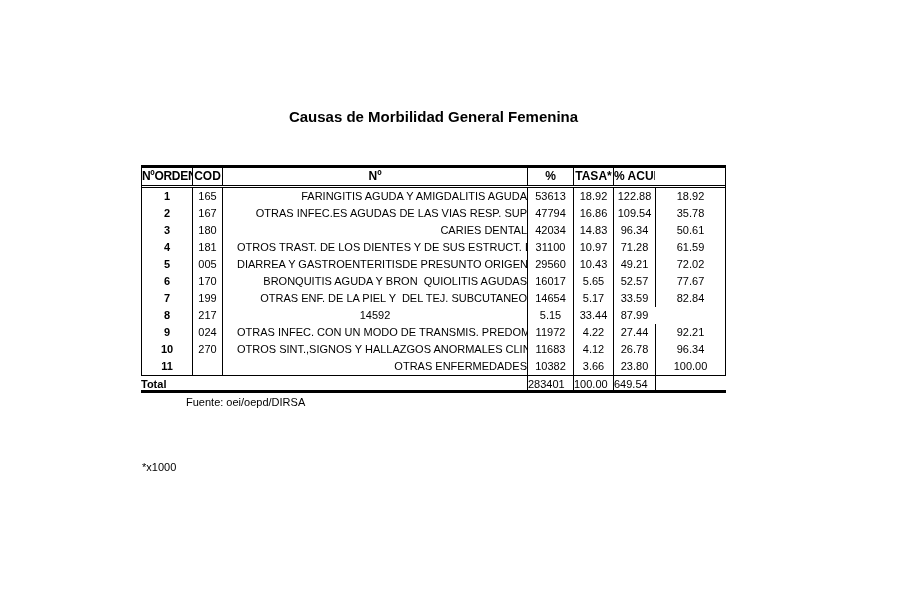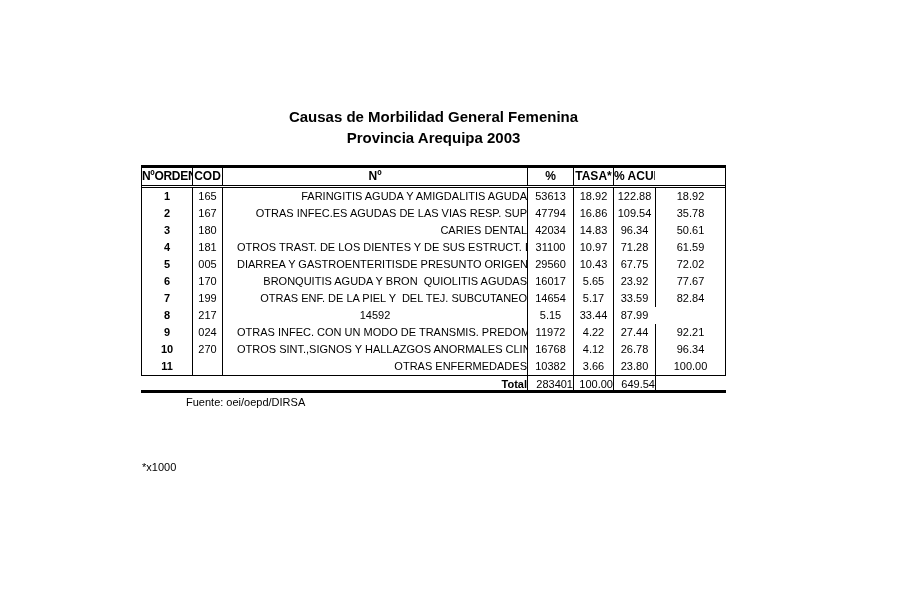--- a/index.html
+++ b/index.html
@@ -39,35 +39,34 @@
     white-space:pre;text-align:center;
   }
   .row .cell + .cell{border-left:1px solid #000;}
   .c-orden{font-weight:bold;}
   .c-danos{text-align:right;padding-left:14px;}
   .trow{
     box-sizing:border-box;width:585px;border-bottom:3px solid #000;
     display:grid;grid-template-columns:386px 46px 40px 42px 71px;height:17px;
   }
   .trow .tc{
-    box-sizing:border-box;font-size:11px;line-height:16px;text-align:right;
+    box-sizing:border-box;font-size:11px;line-height:16px;text-align:left;
     overflow:hidden;white-space:pre;
   }
   .trow .tc + .tc{border-left:1px solid #000;}
   .t-label{font-weight:bold;}
   .footer-line{position:absolute;left:142px;font-size:11px;line-height:13px;}
   .f1{top:396px;padding-left:44px;}
   .f2{top:413px;margin-top:48px;}
 </style>
 </head>
 <body>
 
 <div class="title">
   <div>Causas de Morbilidad General Femenina</div>
-  <div>Provincia Arequipa 2003</div>
 </div>
 
 <div class="tbl">
 
   <div class="hdr">
     <div class="hc hc-small">NºORDEN</div>
     <div class="hc">COD</div>
     <div class="hc">Nº</div>
     <div class="hc">%</div>
     <div class="hc">TASA*</div>
@@ -115,31 +114,31 @@
       <div class="cell">71.28</div>
       <div class="cell">61.59</div>
     </div>
 
     <div class="row">
       <div class="cell c-orden">5</div>
       <div class="cell c-cod">005</div>
       <div class="cell c-danos">DIARREA Y GASTROENTERITISDE PRESUNTO ORIGEN INFEC C</div>
       <div class="cell">29560</div>
       <div class="cell">10.43</div>
-      <div class="cell">67.75</div>
+      <div class="cell">49.21</div>
       <div class="cell">72.02</div>
     </div>
 
     <div class="row">
       <div class="cell c-orden">6</div>
       <div class="cell c-cod">170</div>
       <div class="cell c-danos">BRONQUITIS AGUDA Y BRON  QUIOLITIS AGUDAS</div>
       <div class="cell">16017</div>
       <div class="cell">5.65</div>
-      <div class="cell">23.92</div>
+      <div class="cell">52.57</div>
       <div class="cell">77.67</div>
     </div>
 
     <div class="row">
       <div class="cell c-orden">7</div>
       <div class="cell c-cod">199</div>
       <div class="cell c-danos">OTRAS ENF. DE LA PIEL Y  DEL TEJ. SUBCUTANEO</div>
       <div class="cell">14654</div>
       <div class="cell">5.17</div>
       <div class="cell">33.59</div>
@@ -162,21 +161,21 @@
       <div class="cell">11972</div>
       <div class="cell">4.22</div>
       <div class="cell">27.44</div>
       <div class="cell">92.21</div>
     </div>
 
     <div class="row">
       <div class="cell c-orden">10</div>
       <div class="cell c-cod">270</div>
       <div class="cell c-danos">OTROS SINT.,SIGNOS Y HALLAZGOS ANORMALES CLINICOS</div>
-      <div class="cell">16768</div>
+      <div class="cell">11683</div>
       <div class="cell">4.12</div>
       <div class="cell">26.78</div>
       <div class="cell">96.34</div>
     </div>
 
     <div class="row">
       <div class="cell c-orden">11</div>
       <div class="cell c-cod"></div>
       <div class="cell c-danos">OTRAS ENFERMEDADES</div>
       <div class="cell">10382</div>

